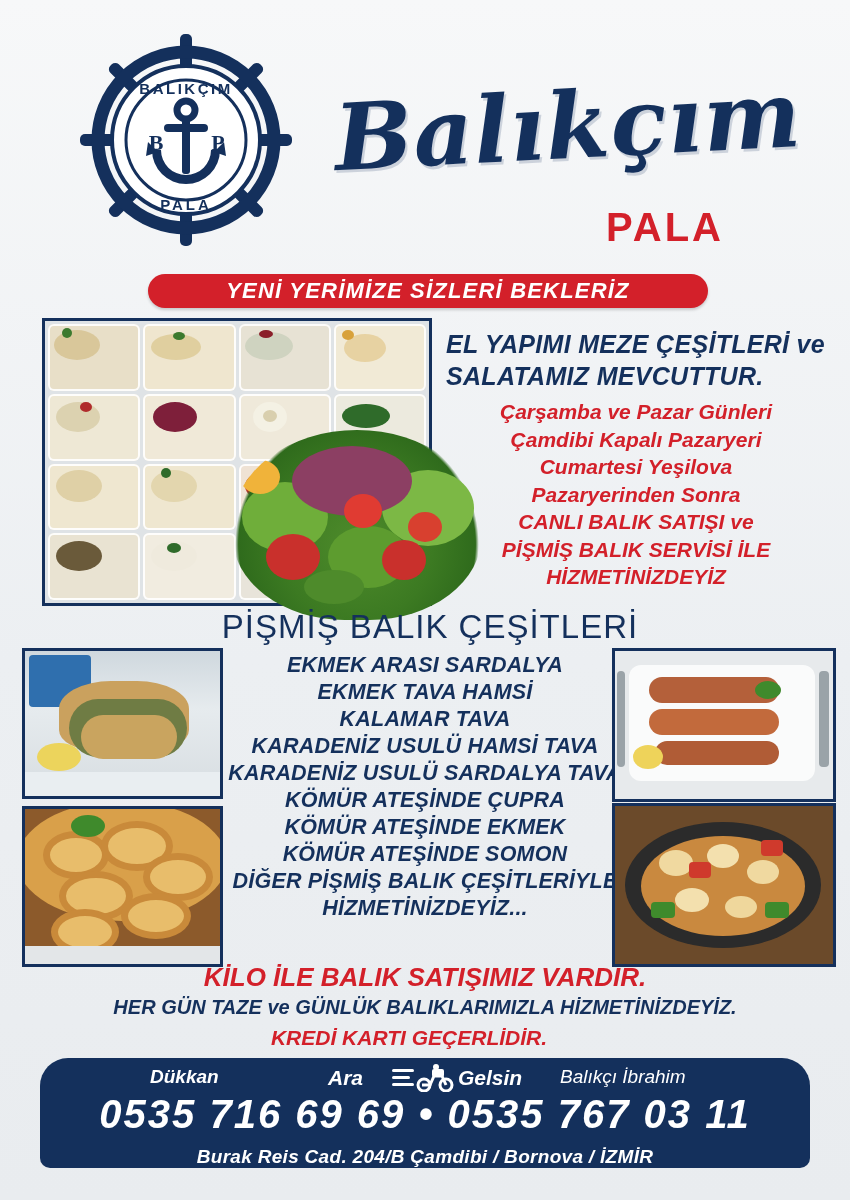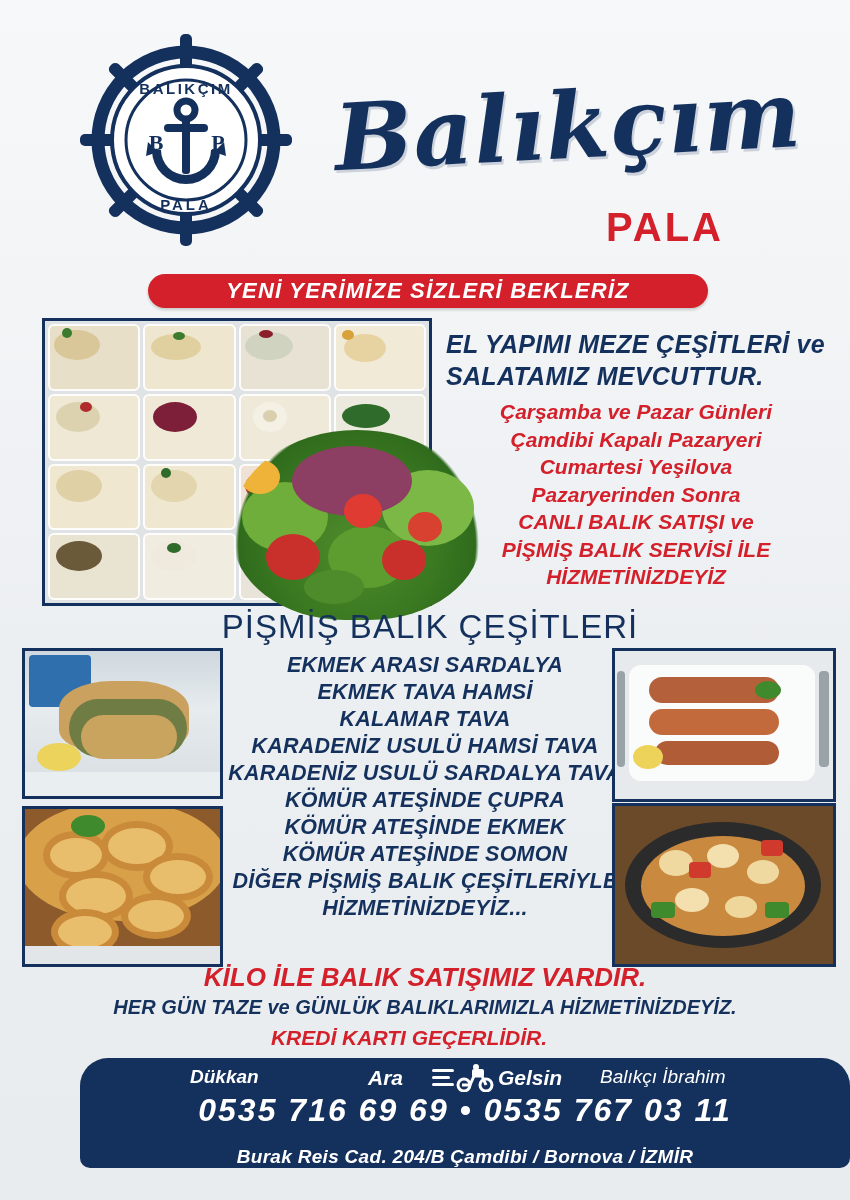--- a/index.html
+++ b/index.html
@@ -115,31 +115,30 @@
   .kredi{
     position:absolute;left:0;top:1026px;width:786px;text-align:center;
     color:#d3202a;font-weight:bold;font-style:italic;font-size:21px;margin-left:16px;
   }
 
   
   .footer{
     position:absolute;left:40px;top:1058px;width:770px;height:110px;
     background:#14305c;border-radius:28px 28px 10px 10px;
     color:#fff;
-    margin-left:40px;
   }
   .footer-row1{position:absolute;left:0;top:8px;width:770px;height:30px;}
   .f-dukkan{position:absolute;left:110px;top:0;font-style:italic;font-weight:bold;font-size:19px;}
   .f-ara{position:absolute;left:288px;top:0;font-style:italic;font-weight:bold;font-size:21px;}
   .f-scooter{position:absolute;left:352px;top:-2px;width:64px;height:28px;}
   .f-gelsin{position:absolute;left:418px;top:0;font-style:italic;font-weight:bold;font-size:21px;}
   .f-ibrahim{position:absolute;left:520px;top:0;font-style:italic;font-weight:normal;font-size:19px;text-align:right;}
   .phones{
     position:absolute;left:0;top:34px;width:770px;text-align:center;
-    font-size:32px;font-weight:bold;letter-spacing:2px;font-style:italic;
+    font-size:40px;font-weight:bold;letter-spacing:2px;font-style:italic;
   }
   .address{
     position:absolute;left:0;top:88px;width:770px;text-align:center;
     font-size:19px;font-style:italic;font-weight:bold;letter-spacing:.3px;
   }
 </style>
 </head>
 <body>
 
 <div class="flyer">

